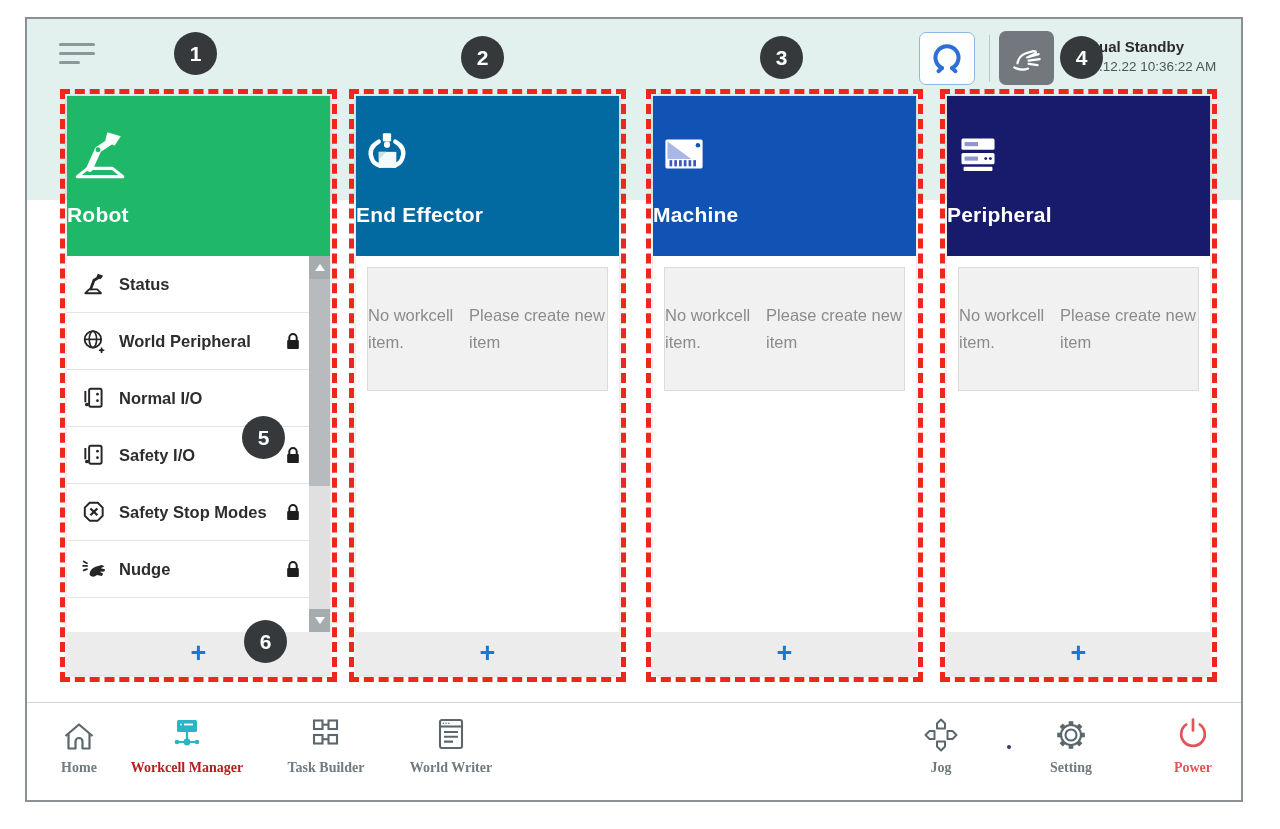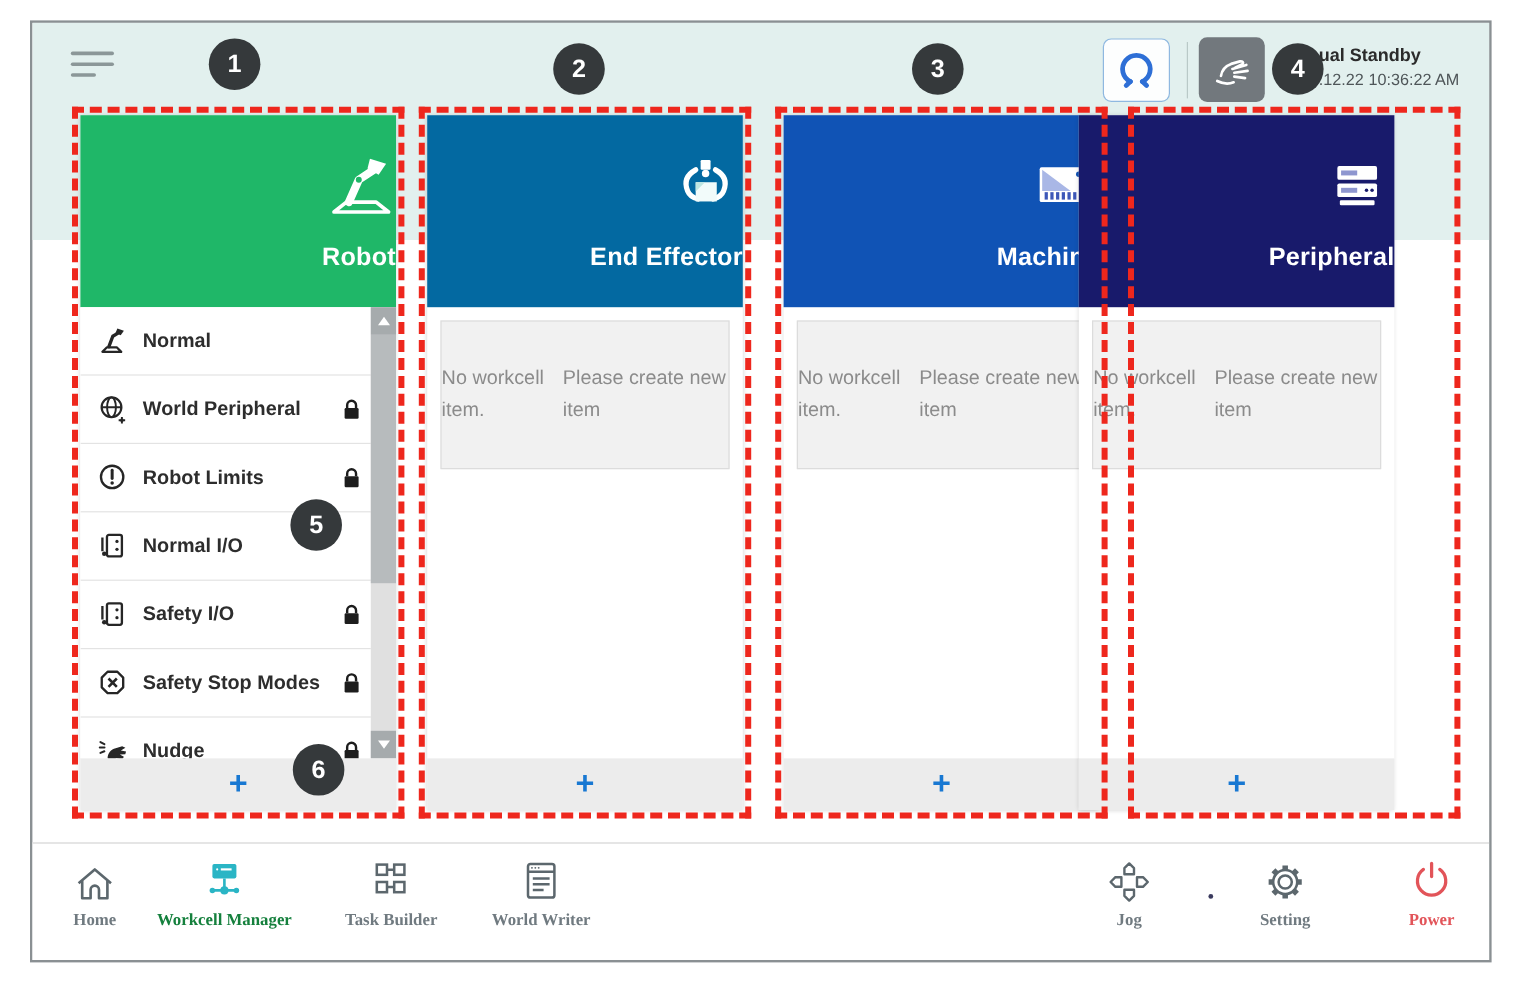--- a/index.html
+++ b/index.html
@@ -20,22 +20,22 @@
   .status-block { position:absolute; left:1042px; top:19px; }
   .status-title { font-size:15px; font-weight:bold; color:#2b2b2b; }
   .status-time { font-size:13.5px; color:#4e5558; margin-top:4px; }
 
   
   .dash { position:absolute; top:70px; width:277px; height:593px; border:5px dashed #ee271d; pointer-events:none; z-index:30; }
   .dash1{ left:33px; } .dash2{ left:322px; } .dash3{ left:619px; } .dash4{ left:913px; }
 
   
   .card { position:absolute; top:77px; width:263px; height:579px; background:#fff; box-shadow:0 1px 4px rgba(0,0,0,.18); z-index:10; }
-  .card1{ left:40px; } .card2{ left:329px; } .card3{ left:626px; } .card4{ left:872px; }
-  .col-head { height:160px; display:flex; flex-direction:column; align-items:flex-end; justify-content:center; cursor:pointer; }
+  .card1{ left:40px; } .card2{ left:329px; } .card3{ left:626px; } .card4{ left:920px; }
+  .col-head { height:160px; display:flex; flex-direction:column; align-items:flex-start; justify-content:center; cursor:pointer; }
   .col-head .ttl { color:#fff; font-size:21px; font-weight:bold; margin-top:16px; letter-spacing:.2px; }
   .head-robot{ background:#1fb768; } .head-effector{ background:#0369a1; }
   .head-machine{ background:#1053b5; } .head-peripheral{ background:#181a6b; }
 
   .empty-box { margin:11px; height:124px; background:#f1f1f1; border:1px solid #dcdcdc; display:flex; flex-direction:row; align-items:center; justify-content:center; }
   .empty-box div { color:#8b8b8b; font-size:16.5px; line-height:27px; }
 
   .plus-row { position:absolute; left:0; bottom:0; width:100%; height:43px; background:#ececec; display:flex; align-items:center; justify-content:center; cursor:pointer; }
   .plus-row span { color:#1878d2; font-size:27px; font-weight:bold; line-height:27px; }
 
@@ -54,21 +54,21 @@
   .sthumb { position:absolute; left:0; top:23px; width:21px; height:207px; background:#b7bbbd; }
 
   
   .callout { position:absolute; width:43px; height:43px; border-radius:50%; background:#35393b; color:#fff; font-size:21px; font-weight:bold; display:flex; align-items:center; justify-content:center; z-index:40; }
 
   
   .nav { position:absolute; left:0; top:683px; width:100%; height:98px; background:#fff; border-top:1px solid #d5d5d5; z-index:20; }
   .nav-item { position:absolute; top:12px; width:120px; text-align:center; cursor:pointer;font-family:Liberation Serif, serif; }
   .nav-item svg { display:block; margin:0 auto; }
   .nav-label { font-size:14px; font-weight:bold; color:#707a80; margin-top:5px; white-space:nowrap; }
-  .nav-label.active { color:#15803d; }
+  .nav-label.active { color:#b91c1c; }
   .nav-label.power { color:#e25459; }
   .nav-dot { position:absolute; left:980px; top:42px; width:4px; height:4px; border-radius:50%; background:#3a3a5e; }
 </style>
 </head>
 <body>
 
 <div class="frame">
   <div class="topband"></div>
 
   <div class="hamburger">
@@ -113,50 +113,38 @@
     </div>
 
     <div class="wc-list">
 
       <div class="wc-row">
         <svg width="26" height="26" viewBox="0 0 24 24">
           <path d="M4 20.5 l3.5-3.5 H15 l3.5 3.5 z" fill="none" stroke="#262626" stroke-width="1.7" stroke-linejoin="round"></path>
           <path d="M9 16.5 L12 8.5 L17 5.5" fill="none" stroke="#262626" stroke-width="2.6" stroke-linecap="round" stroke-linejoin="round"></path>
           <path d="M15.5 2.5 l5 1.8 -2.4 3.4 -4-1.7 z" fill="#262626"></path>
         </svg>
-        <span class="lbl">Normal</span>
+        <span class="lbl">Status</span>
       </div>
 
       <div class="wc-row">
         <svg width="26" height="26" viewBox="0 0 24 24">
           <circle cx="11" cy="10.5" r="7.6" fill="none" stroke="#262626" stroke-width="1.7"></circle>
           <ellipse cx="11" cy="10.5" rx="3.4" ry="7.6" fill="none" stroke="#262626" stroke-width="1.5"></ellipse>
           <path d="M3.4 10.5 H18.6" stroke="#262626" stroke-width="1.5"></path>
           <path d="M16.5 20.5 h5 M19 18 v5" stroke="#262626" stroke-width="1.5"></path>
           <rect x="17.9" y="19.4" width="2.2" height="2.2" fill="#262626"></rect>
         </svg>
         <span class="lbl">World Peripheral</span>
         <svg class="lock" width="16" height="18" viewBox="0 0 15 17">
           <path d="M4 7.5 V5.4 a3.5 3.5 0 0 1 7 0 V7.5" stroke="#1d1d1d" stroke-width="1.9" fill="none"></path>
           <rect x="2" y="7.5" width="11" height="8.6" rx="1" fill="#1d1d1d"></rect>
         </svg>
       </div>
 
-      <div class="wc-row">
-        <svg width="26" height="26" viewBox="0 0 24 24">
-          <circle cx="11.5" cy="11.5" r="8.6" fill="none" stroke="#262626" stroke-width="1.8"></circle>
-          <path d="M11.5 6.4 v6.2" stroke="#262626" stroke-width="2.3" stroke-linecap="round"></path>
-          <circle cx="11.5" cy="16.2" r="1.35" fill="#262626"></circle>
-        </svg>
-        <span class="lbl">Robot Limits</span>
-        <svg class="lock" width="16" height="18" viewBox="0 0 15 17">
-          <path d="M4 7.5 V5.4 a3.5 3.5 0 0 1 7 0 V7.5" stroke="#1d1d1d" stroke-width="1.9" fill="none"></path>
-          <rect x="2" y="7.5" width="11" height="8.6" rx="1" fill="#1d1d1d"></rect>
-        </svg>
-      </div>
 
       <div class="wc-row">
         <svg width="26" height="26" viewBox="0 0 24 24">
           <rect x="7.5" y="3.5" width="11.5" height="16.5" rx="1.5" fill="none" stroke="#262626" stroke-width="1.8"></rect>
           <circle cx="15.2" cy="8.5" r="1.25" fill="#262626"></circle>
           <circle cx="15.2" cy="14.5" r="1.25" fill="#262626"></circle>
           <path d="M4 5.5 v10.5" stroke="#262626" stroke-width="1.8"></path>
           <circle cx="5.4" cy="18" r="1.7" fill="#262626"></circle>
         </svg>
         <span class="lbl">Normal I/O</span>

